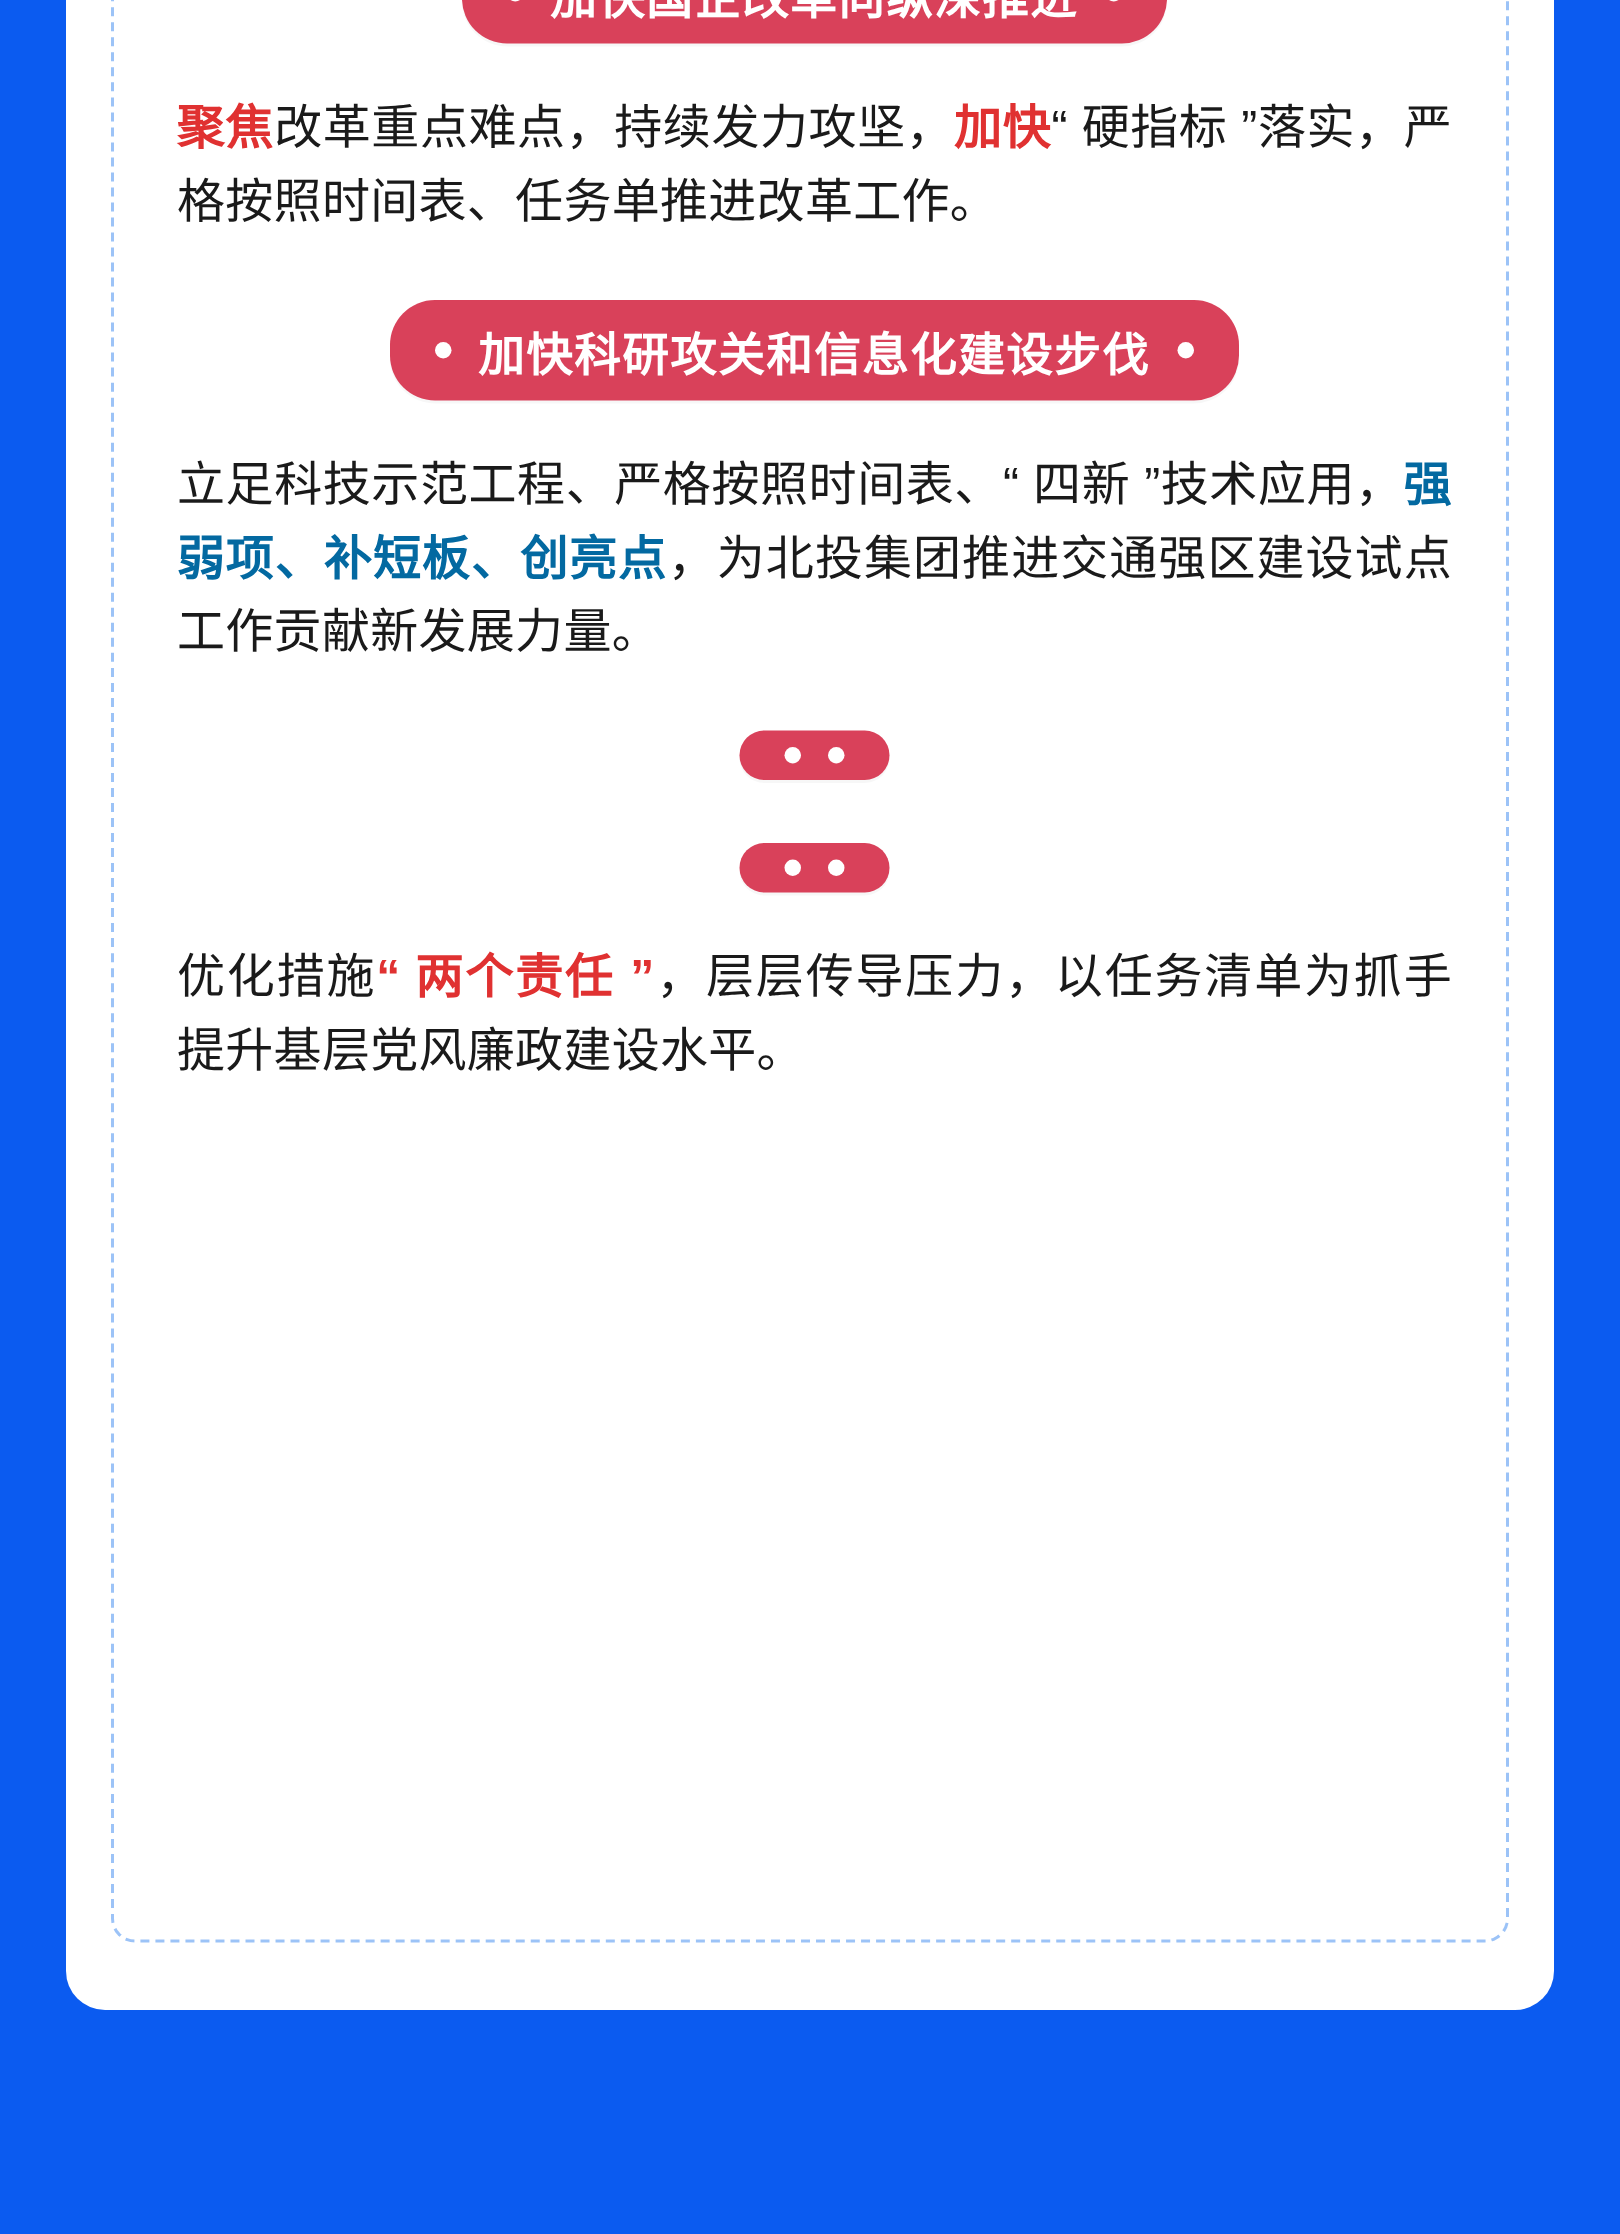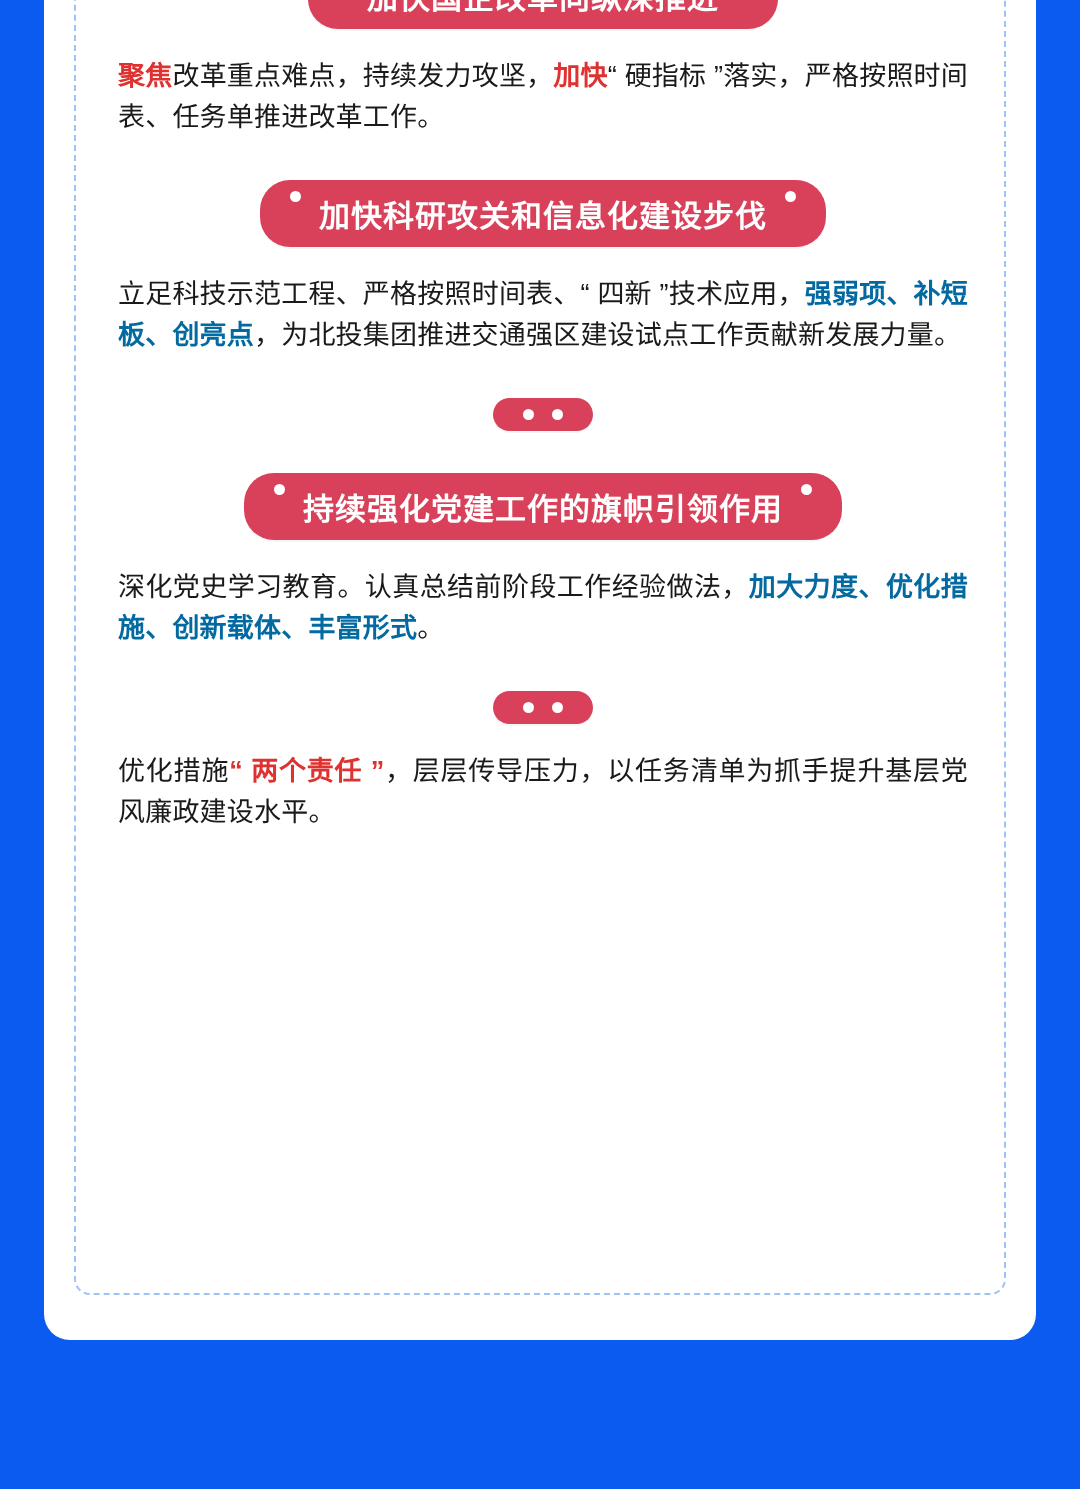--- a/index.html
+++ b/index.html
@@ -50,41 +50,42 @@
   .section {
     margin-bottom: 8px;
   }
   .pill-wrap {
     display: flex;
     justify-content: center;
     margin: 0 0 14px 0;
   }
   .pill {
     display: inline-flex;
+    align-items: center;
     gap: 18px;
     background: #d9415a;
     color: #ffffff;
     border-radius: 30px;
     padding: 11px 30px;
     font-size: 31px;
     font-weight: bold;
     letter-spacing: 1px;
     white-space: nowrap;
     box-shadow: 0 2px 0 rgba(0,0,0,0.03);
   }
   .dot {
     width: 11px;
     height: 11px;
     border-radius: 50%;
     background: #ffffff;
     flex: 0 0 auto;
     display: inline-block;
   }
   .para {
-    font-size: 27px;
+    font-size: 32px;
     line-height: 1.52;
     color: #1a1a1a;
     text-align: justify;
     letter-spacing: 0.2px;
   }
   .hl-red {
     color: #e03131;
     font-weight: bold;
   }
   .hl-bold {
@@ -130,32 +131,20 @@
 
       <div class="section sec-gap">
         <div class="pill-wrap">
           <div class="pill">
             <span class="dot"></span>
             <span class="dot"></span>
           </div>
         </div>
       </div>
 
-      <div class="section sec-gap">
-        <div class="pill-wrap">
-          <div class="pill">
-            <span class="dot"></span>
-            <span>持续强化党建工作的旗帜引领作用</span>
-            <span class="dot"></span>
-          </div>
-        </div>
-        <p class="para">
-          <span>深化党史学习教育。认真总结前阶段工作经验做法，</span><span class="hl-bold">加大力度、优化措施、创新载体、丰富形式</span><span>。</span>
-        </p>
-      </div>
 
       <div class="section sec-gap">
         <div class="pill-wrap">
           <div class="pill">
             <span class="dot"></span>
             <span class="dot"></span>
           </div>
         </div>
         <p class="para">
           <span>优化措施</span><span class="hl-red">“ 两个责任 ”</span><span>，层层传导压力，以任务清单为抓手提升基层党风廉政建设水平。</span>

